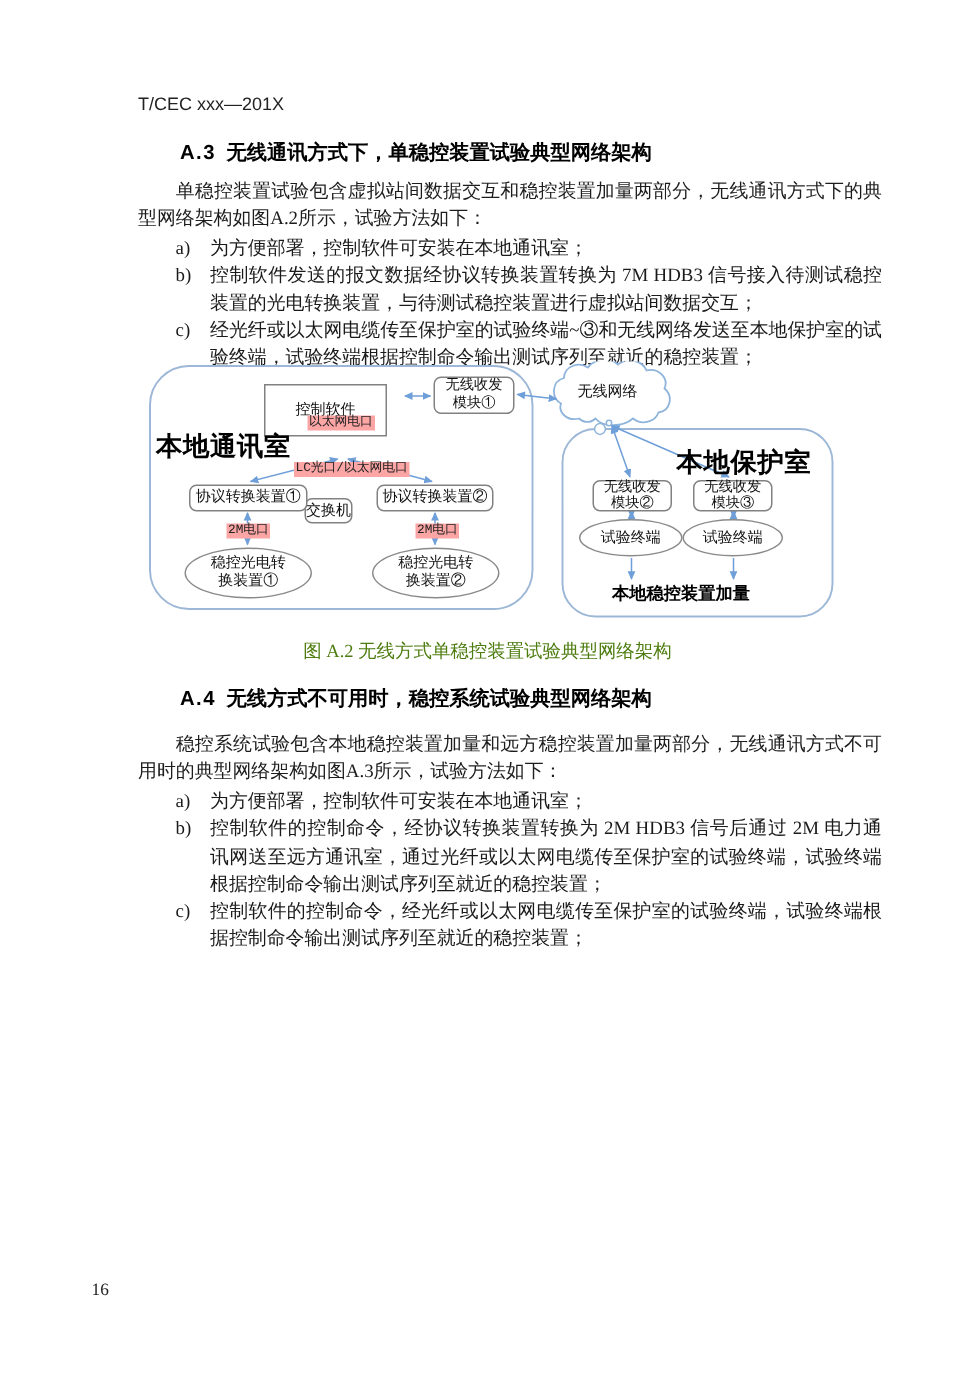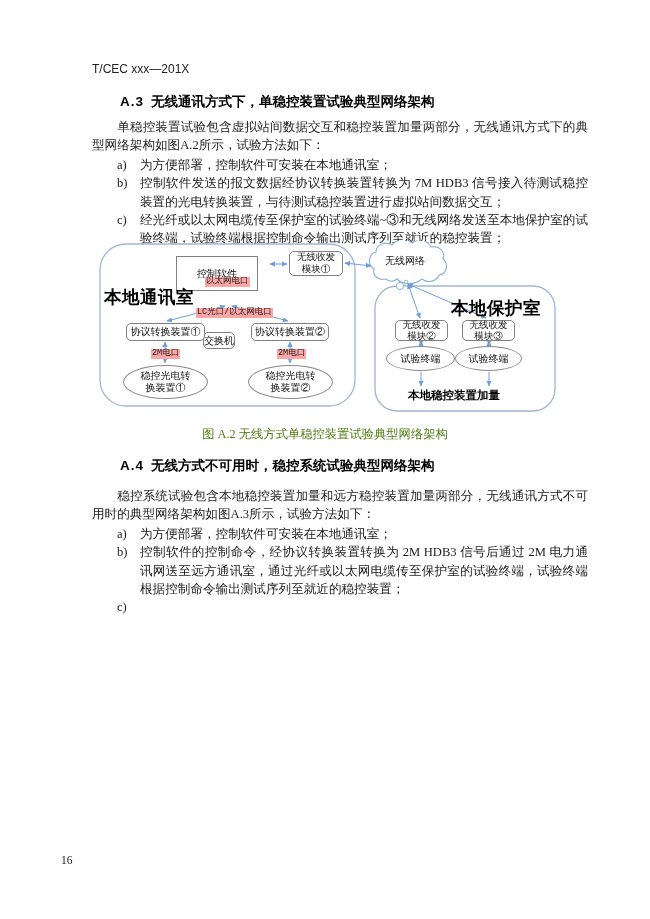--- a/index.html
+++ b/index.html
@@ -219,18 +219,19 @@
     <li>
       <span class="li-label">a)</span>
       <span class="li-text">为方便部署，控制软件可安装在本地通讯室；</span>
     </li>
     <li>
       <span class="li-label">b)</span>
       <span class="li-text">控制软件的控制命令，经协议转换装置转换为 2M HDB3 信号后通过 2M 电力通讯网送至远方通讯室，通过光纤或以太网电缆传至保护室的试验终端，试验终端根据控制命令输出测试序列至就近的稳控装置；</span>
     </li>
     <li>
       <span class="li-label">c)</span>
+      <span class="li-text">控制软件的控制命令，经光纤或以太网电缆传至保护室的试验终端，试验终端根据控制命令输出测试序列至就近的稳控装置；</span>
     </li>
   </ol>
 
   <div class="abs page-number">16</div>
 
 </div>
 
 </body></html>

